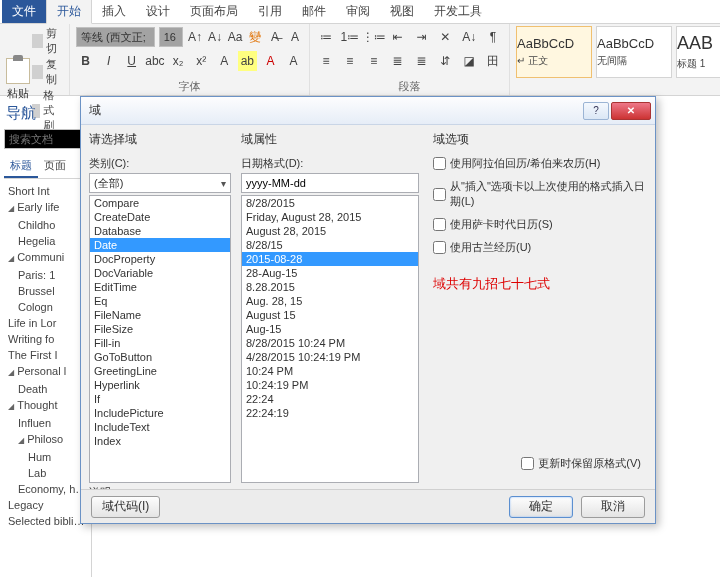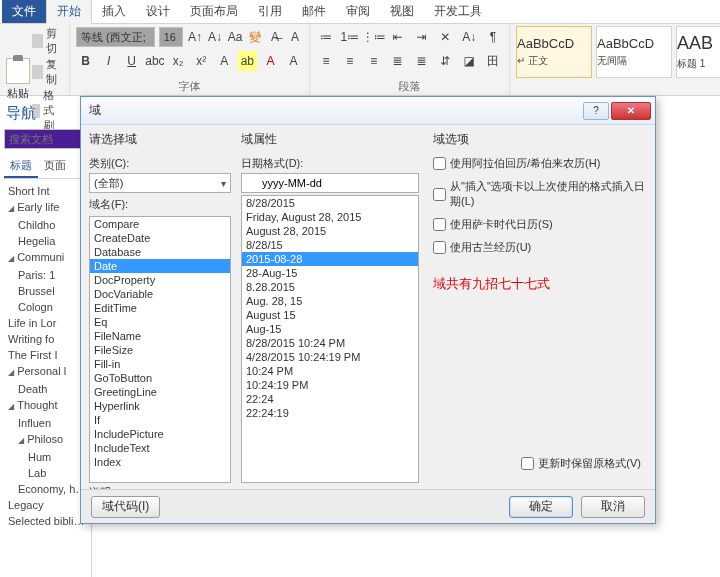--- a/index.html
+++ b/index.html
@@ -43,21 +43,21 @@
   .style-box { width: 76px; border: 1px solid #d4d4d4; background: #fff; display: flex; flex-direction: column; align-items: flex-start; justify-content: center; }
   .style-box.sel { border: 1px solid #f0c070; background: #fff7e0; }
   .style-box .samp { font-size: 13px; color: #333; }
   .style-box .samp.big { font-size: 18px; }
   .style-box .nm { font-size: 10px; color: #444; margin-top: 3px; }
 
   
   .workspace { display: flex; height: calc(100% - 96px); }
   .nav-pane { width: 92px; border-right: 1px solid #d4d4d4; padding: 4px 4px 0; overflow: hidden; }
   .nav-title { font-size: 15px; color: #2b579a; margin: 4px 0 6px 2px; }
-  .nav-search { width: 100%; height: 20px; border: 1px solid #c0c0c0; font-size: 11px; padding: 0 4px; color: #888; background: #4c1d95; }
+  .nav-search { width: 100%; height: 20px; border: 1px solid #c0c0c0; font-size: 11px; padding: 0 4px; color: #888; background: #000000; }
   .nav-tabs { display: flex; margin-top: 6px; border-bottom: 1px solid #d4d4d4; }
   .nav-tabs span { padding: 3px 6px; font-size: 11px; color: #444; }
   .nav-tabs span.active { color: #2b579a; border-bottom: 2px solid #2b579a; }
   .nav-tree { margin-top: 4px; font-size: 11px; color: #444; line-height: 16px; }
   .nav-tree .n { white-space: nowrap; overflow: hidden; text-overflow: ellipsis; }
   .nav-tree .lv1 { padding-left: 4px; }
   .nav-tree .lv2 { padding-left: 14px; }
   .nav-tree .lv3 { padding-left: 24px; }
   .nav-tree .tri::before { content: "◢"; font-size: 8px; color: #666; margin-right: 3px; }
 
@@ -77,21 +77,21 @@
   .col2 { width: 178px; }
   .col3 { flex: 1; padding-left: 4px; }
 
   .grp-label { font-size: 12px; color: #333; margin-bottom: 4px; }
   .sublabel { font-size: 11px; color: #333; margin: 4px 0 2px; }
   .combo { width: 100%; height: 20px; border: 1px solid #abadb3; background: #fff; font-size: 11px; padding: 0 4px; display: flex; align-items: center; justify-content: space-between; }
   .combo::after { content: "▾"; font-size: 10px; color: #555; }
   .listbox { flex: 1; border: 1px solid #abadb3; background: #fff; overflow-y: auto; font-size: 11px; margin-top: 2px; }
   .listbox .itm { padding: 1px 4px; white-space: nowrap; }
   .listbox .itm.sel { background: #3399ff; color: #fff; }
-  .textinput { width: 100%; height: 20px; border: 1px solid #abadb3; background: #fff; font-size: 11px; padding: 0 20px; }
+  .textinput { width: 100%; height: 20px; border: 1px solid #abadb3; background: #fff; font-size: 11px; padding: 0 4px; }
   .chk { display: flex; align-items: center; gap: 4px; font-size: 11px; margin: 4px 0; }
   .chk input { width: 13px; height: 13px; }
   .redtext { color: #d00; font-size: 13px; margin-top: 16px; }
 
   .desc-row { padding: 2px 8px; font-size: 11px; color: #333; }
   .desc-row .val { margin-left: 12px; }
 
   .dialog-footer { position: absolute; bottom: 0; left: 0; right: 0; height: 34px; border-top: 1px solid #d0d0d0; background: #ececec; display: flex; align-items: center; justify-content: space-between; padding: 0 10px; }
   .btn { min-width: 64px; height: 22px; border: 1px solid #9c9c9c; background: linear-gradient(#fdfdfd,#e4e4e4); border-radius: 3px; font-size: 12px; padding: 0 10px; display: flex; align-items: center; justify-content: center; cursor: pointer; }
   .btn.primary { border-color: #5b8fd0; box-shadow: 0 0 2px #8bf inset; }
@@ -263,21 +263,20 @@
   </div>
 
   <div class="dialog-body">
 
     <div class="col col1">
       <div class="grp-label">请选择域</div>
       <div class="sublabel">类别(C):</div>
       <div class="combo">
           <span>(全部)</span>
         </div>
-      <div class="sublabel">域名(F):</div>
       <div class="listbox" id="field-list">
           <div class="itm">Compare</div>
           <div class="itm">CreateDate</div>
           <div class="itm">Database</div>
           <div class="itm sel">Date</div>
           <div class="itm">DocProperty</div>
           <div class="itm">DocVariable</div>
           <div class="itm">EditTime</div>
           <div class="itm">Eq</div>
           <div class="itm">FileName</div>

